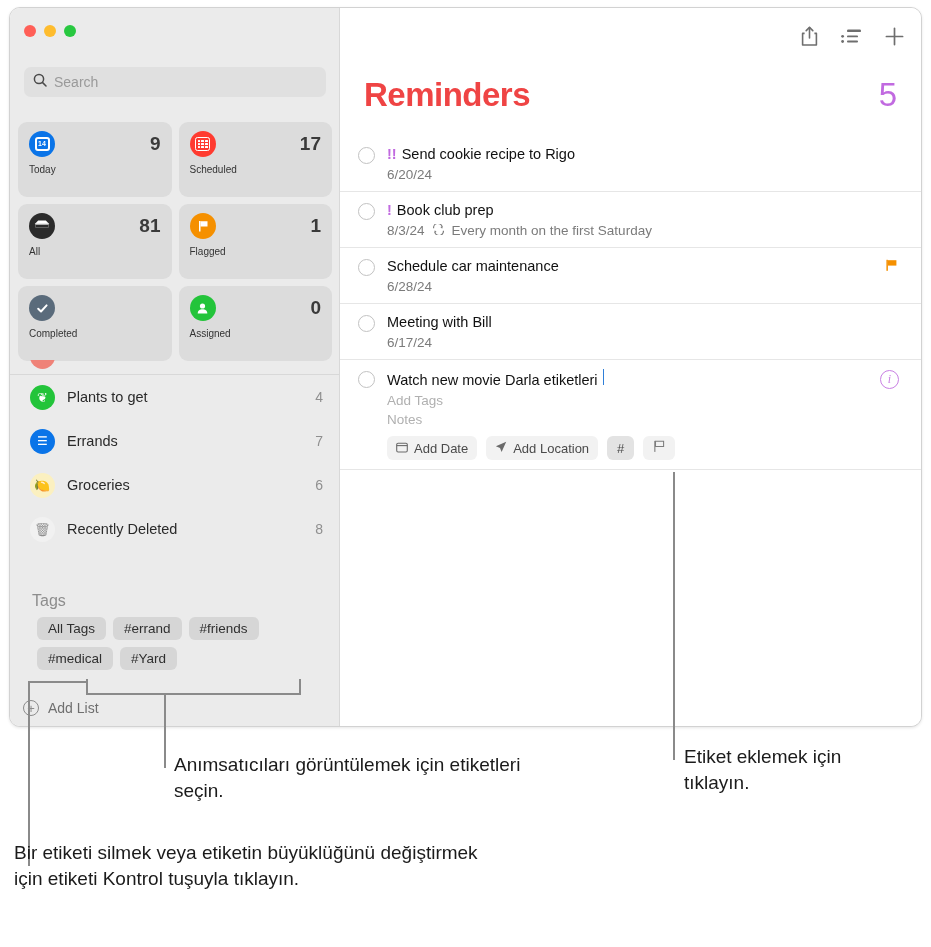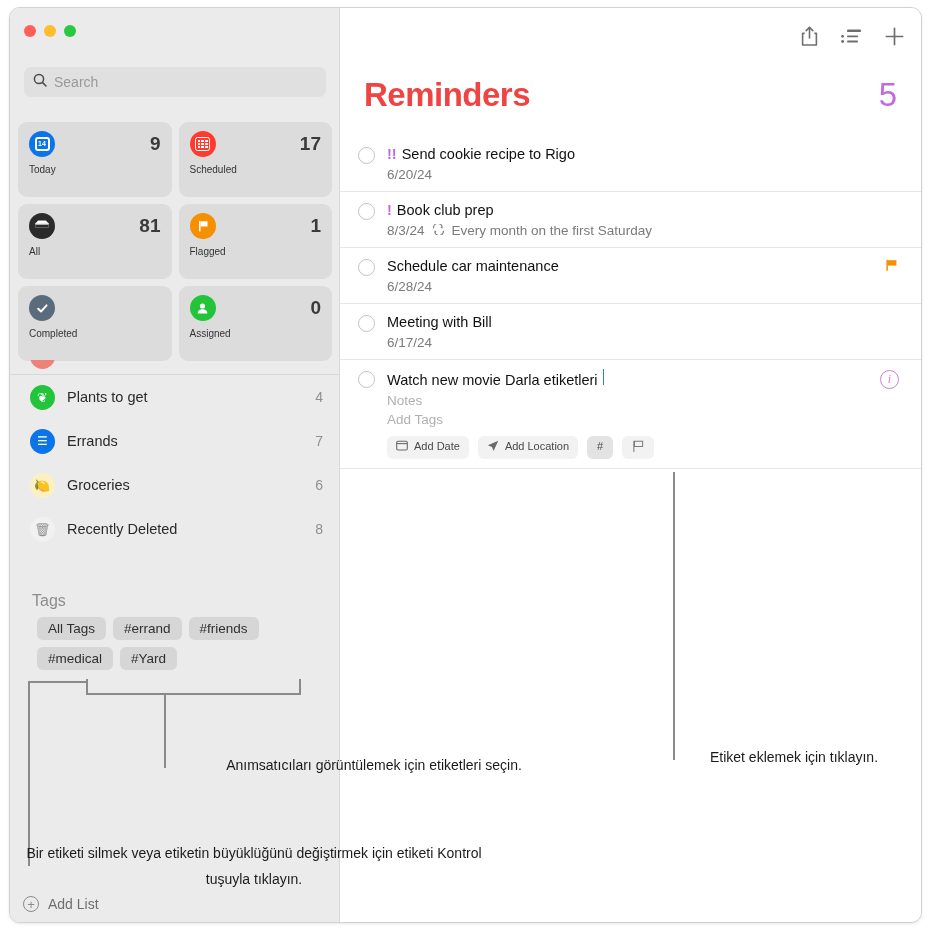--- a/index.html
+++ b/index.html
@@ -8,21 +8,21 @@
     background: #ffffff;
     font-family: "Liberation Sans", sans-serif;
     overflow: hidden;
   }
   #root { position: relative; width: 931px; height: 947px; }
 
   
   .window {
     position: absolute;
     left: 9px; top: 7px;
-    width: 913px; height: 916px;
+    width: 913px; height: 720px;
     background: #ffffff;
     border-radius: 11px;
     border: 1px solid #d2d2d2;
     box-shadow: 0 1px 3px rgba(0,0,0,0.10);
     overflow: hidden;
     display: flex;
   }
 
   
   .sidebar {
@@ -213,30 +213,30 @@
 
   .rem.editing .rem-title { position: relative; }
   .caret {
     display: inline-block; width: 1.6px; height: 16px;
     background: #2f7fd8; vertical-align: -3px;
   }
   .ph { font-size: 13.5px; color: #b0b0b0; margin-top: 2px; line-height: 17px; }
   .chiprow { display: flex; gap: 9px; margin-top: 8px; }
   .chip {
     background: #f2f2f2; border-radius: 6px;
-    padding: 4px 9px; font-size: 11px; color: #4a4a4a;
-    display: flex; gap: 6px;
+    padding: 4px 9px; font-size: 13px; color: #4a4a4a;
+    display: flex; align-items: center; gap: 6px;
   }
   .chip.active { background: #e3e3e3; }
   .chip.small { padding: 4px 10px; }
 
   
   .callout-txt {
     position: absolute;
-    font-size: 14px; color: #1b1b1b; line-height: 26px; text-align: center;
+    font-size: 19px; color: #1b1b1b; line-height: 26px;
   }
   .cline { position: absolute; background: #8a8a8a; }
   .vline { width: 1.6px; }
   .hline { height: 1.6px; }
 </style>
 </head>
 <body>
 
 <div id="root">
 
@@ -487,22 +487,22 @@
           </div>
         </div>
 
         <div class="rem editing">
           <span class="rem-circle"></span>
           <div class="rem-body">
             <div class="rem-title">
               <span>Watch new movie Darla etiketleri</span>
                 <span class="caret"></span>
             </div>
+            <div class="ph">Add Tags</div>
             <div class="ph">Notes</div>
-            <div class="ph">Add Tags</div>
             <div class="chiprow">
               <span class="chip">
                 <span>
                   <svg width="12" height="11" viewBox="0 0 12 11">
                     <rect x="0.7" y="1.2" width="10.6" height="8.8" rx="1.4" stroke="#6a6a6a" stroke-width="1.1" fill="none"></rect>
                     <line x1="0.7" y1="3.6" x2="11.3" y2="3.6" stroke="#6a6a6a" stroke-width="1.1"></line>
                   </svg>
                 </span>
                 <span>Add Date</span>
               </span>

